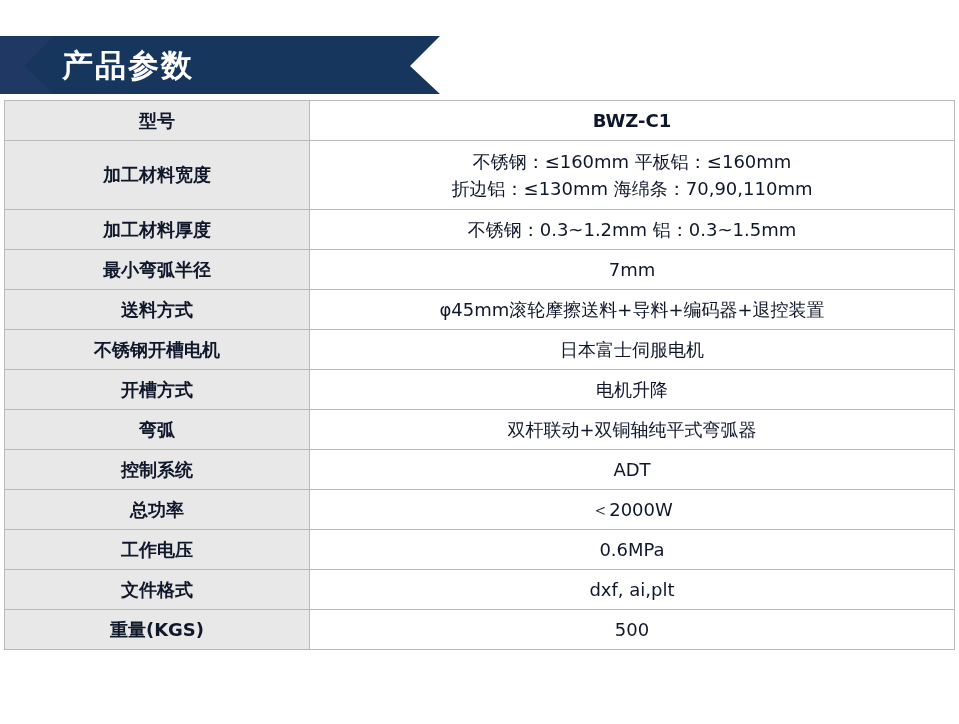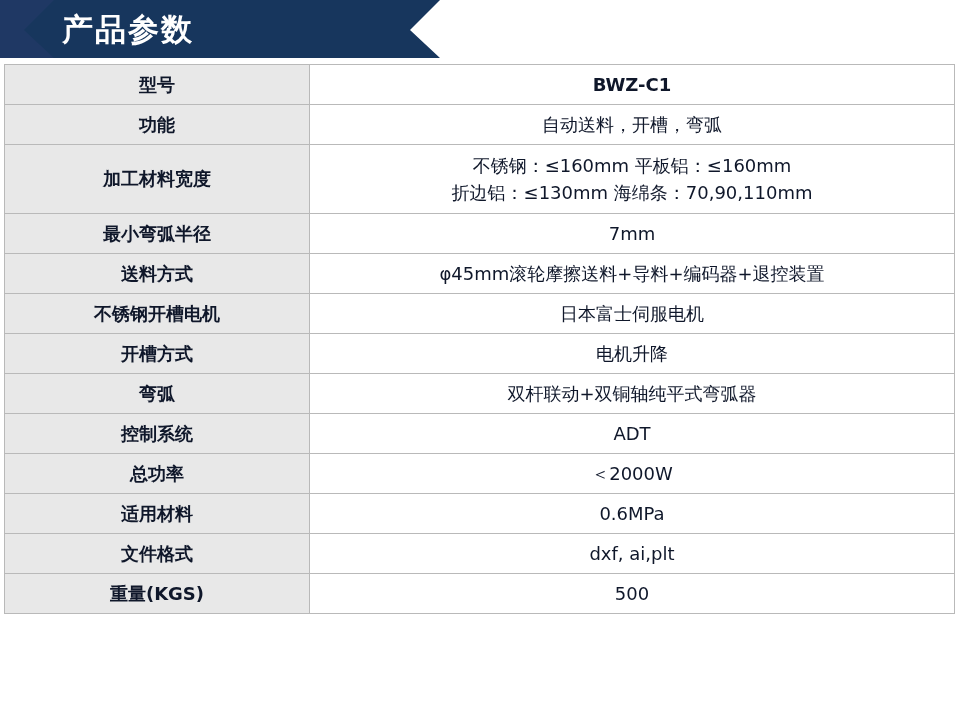--- a/index.html
+++ b/index.html
@@ -19,20 +19,21 @@
     height: 724px;
     background: #ffffff;
   }
 
   
   .banner {
     position: relative;
     height: 58px;
     width: 959px;
     overflow: hidden;
+    margin-top: 36px;
   }
   .banner-shape {
     position: absolute;
     left: 0;
     top: 0;
     width: 440px;
     height: 58px;
   }
   .banner-title {
     position: absolute;
@@ -108,31 +109,31 @@
 
   <div class="table-wrap">
     <table class="spec">
       <tbody>
           <tr class="row-std">
             <td class="label">型号</td>
             <td class="value bold">
               <span class="val-line">BWZ-C1</span>
             </td>
           </tr>
-          <tr class="row-std">
-            <td class="label">功能</td>
-            <td class="value">
-              <span class="val-line">自动送料，开槽，弯弧</span>
-            </td>
-          </tr>
           <tr class="row-tall">
             <td class="label">加工材料宽度</td>
             <td class="value">
               <span class="val-line">不锈钢：≤160mm 平板铝：≤160mm</span>
               <span class="val-line">折边铝：≤130mm 海绵条：70,90,110mm</span>
+            </td>
+          </tr>
+          <tr class="row-std">
+            <td class="label">加工材料厚度</td>
+            <td class="value">
+              <span class="val-line">不锈钢：0.3~1.2mm  铝：0.3~1.5mm</span>
             </td>
           </tr>
           <tr class="row-std">
             <td class="label">最小弯弧半径</td>
             <td class="value">
               <span class="val-line">7mm</span>
             </td>
           </tr>
           <tr class="row-std">
             <td class="label">送料方式</td>
@@ -164,21 +165,21 @@
               <span class="val-line">ADT</span>
             </td>
           </tr>
           <tr class="row-std">
             <td class="label">总功率</td>
             <td class="value">
               <span class="val-line">＜2000W</span>
             </td>
           </tr>
           <tr class="row-std">
-            <td class="label">适用材料</td>
+            <td class="label">工作电压</td>
             <td class="value">
               <span class="val-line">0.6MPa</span>
             </td>
           </tr>
           <tr class="row-std">
             <td class="label">文件格式</td>
             <td class="value">
               <span class="val-line">dxf, ai,plt</span>
             </td>
           </tr>

